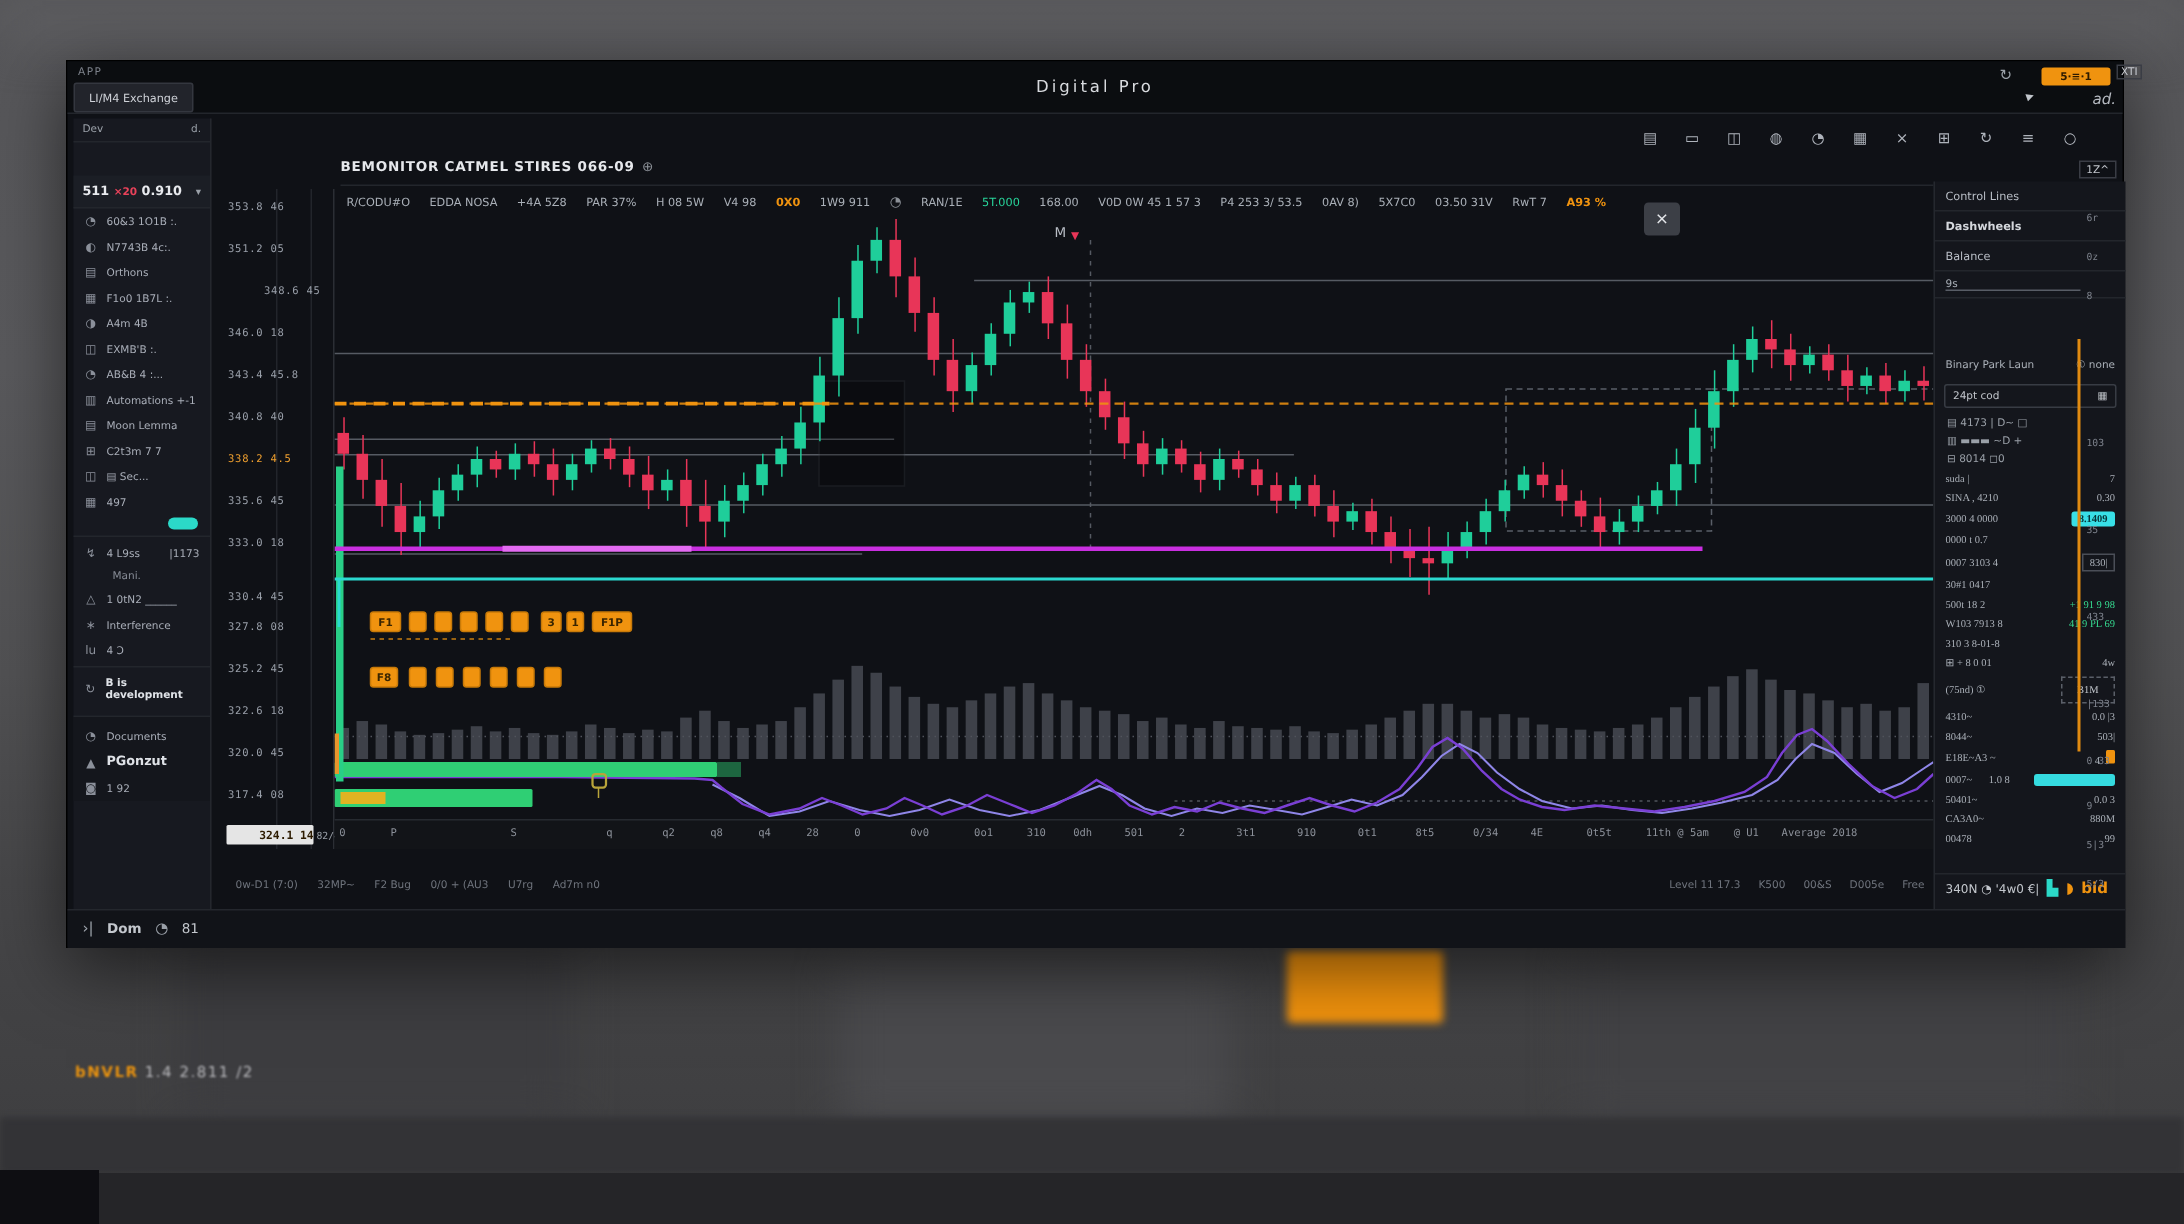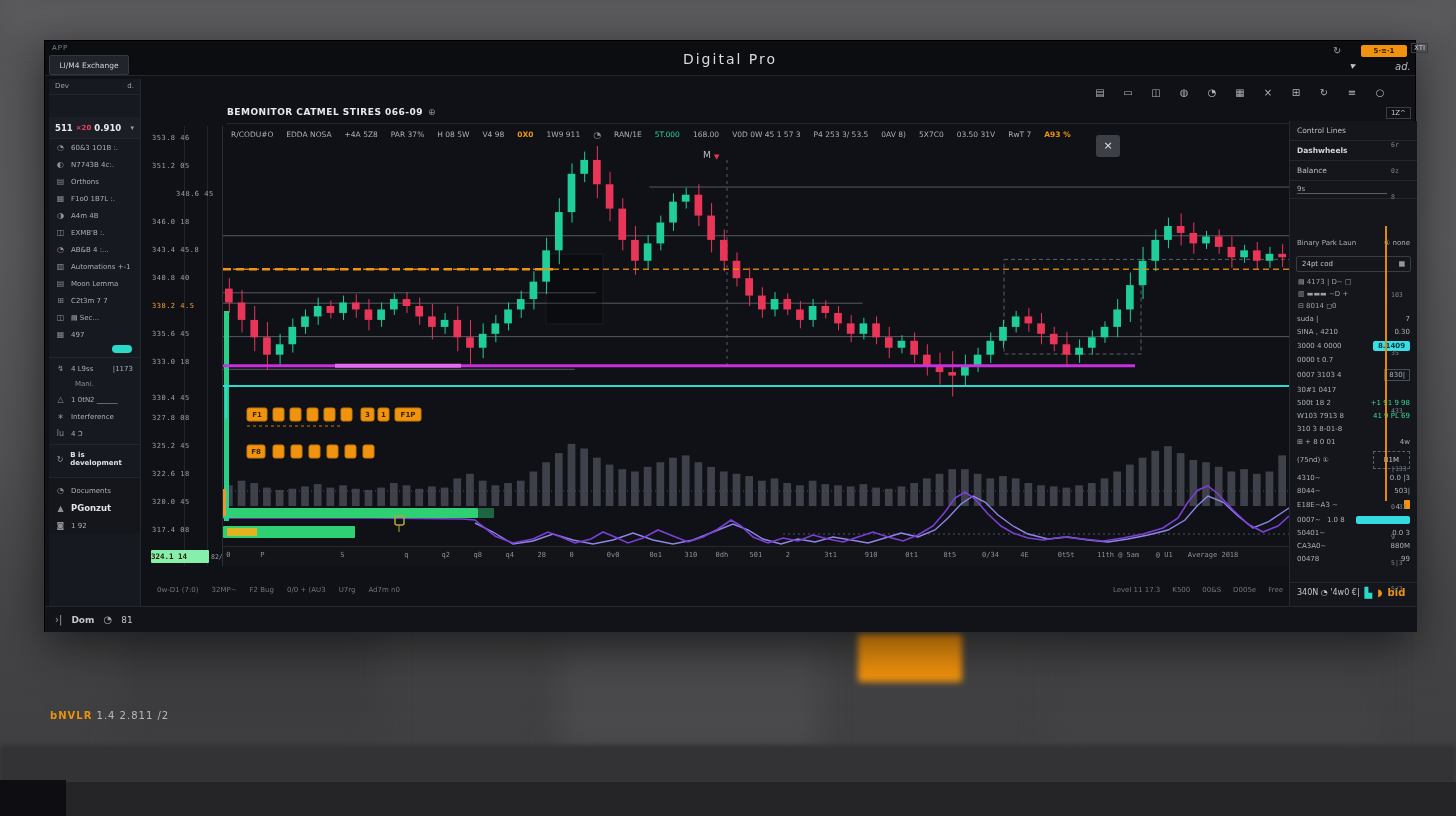--- a/index.html
+++ b/index.html
@@ -15,21 +15,21 @@
   .desk-hint b { color:#e8920f; font-weight:bold; }
 
   .window { position:absolute; left:44px; top:40px; width:1372px; height:592px; background:#0f1116;
     border:1px solid #000; box-shadow:0 14px 44px rgba(0,0,0,.55); }
 
   
   .titlebar { position:absolute; left:0; top:0; width:100%; height:35px; background:#0b0d10; border-bottom:1px solid #23262c; }
   .corner-label { position:absolute; left:7px; top:3px; font-size:7px; color:#7d828b; letter-spacing:1px; }
   .ws-tab { position:absolute; left:4px; top:14px; width:80px; height:20px; background:#22242b; border:1px solid #34373f; border-radius:2px;
     color:#cfd2d8; font-size:7.5px; line-height:19px; text-align:center; }
-  .win-title { position:absolute; left:0; right:0; top:10px; text-align:center; color:#d8dade; font-size:14px; letter-spacing:2px; }
+  .win-title { position:absolute; left:0; right:0; top:10px; text-align:center; color:#d8dade; font-size:11px; letter-spacing:2px; }
   .tb-refresh { position:absolute; left:1288px; top:4px; color:#9aa0a8; font-size:10px; }
   .tb-pill { position:absolute; left:1316px; top:4px; width:46px; height:12px; background:#f0930f; border-radius:2px;
     color:#2d1b00; font-size:7px; line-height:12px; text-align:center; font-weight:bold; }
   .tb-box { position:absolute; left:1352px; top:2px; color:#c9ccd2; font-size:7px; border:1px solid #3a3d45; padding:0 2px; left:1366px; }
   .tb-cursor { position:absolute; left:1306px; top:18px; color:#c2c6cc; font-size:10px; transform:rotate(-20deg); }
   .tb-sign { position:absolute; left:1350px; top:20px; color:#b6bac1; font-size:10px; font-style:italic; }
 
   
   .tabsrow { position:absolute; left:178px; top:42px; width:1194px; height:21px; border-bottom:1px solid #282b31; background:#14161a; display:flex; align-items:center; }
   .tab { font-size:8px; color:#b2b6bf; background:#1d2026; border:1px solid #2e3138; border-radius:2px; padding:2px 6px; margin-left:7px; white-space:nowrap; }
@@ -60,21 +60,21 @@
   .sb-bottom .s-item.bold { font-size:8.5px; font-weight:bold; color:#dfe2e7; }
   .statusbar { position:absolute; left:0px; top:565px; width:1372px; height:26px; background:#111318; border-top:1px solid #24272d; display:flex; align-items:center; gap:9px; padding-left:10px; font-size:9px; color:#c3c7cd; }
   .statusbar .cl { font-size:10px; color:#9aa0a8; }
 
   
   .paxis { position:absolute; left:104px; top:85px; width:74px; height:440px; border-right:1px solid #2b2e34; font-family:"DejaVu Sans Mono", monospace; }
   .paxis .col1, .paxis .col2 { position:absolute; top:0; bottom:0; border-right:1px solid #22252b; }
   .paxis .col1 { left:35px; } .paxis .col2 { left:58px; }
   .pa-row { position:absolute; left:3px; width:70px; font-size:7px; color:#9aa0aa; letter-spacing:.5px; white-space:nowrap; }
   .pa-row.hl { color:#f0a02f; }
-  .pa-badge { position:absolute; left:2px; top:424px; width:58px; height:13px; background:#86efac; color:#2d1b00; font-size:7.5px; font-weight:bold; text-align:left; line-height:13px; border-radius:1px; }
+  .pa-badge { position:absolute; left:2px; top:424px; width:58px; height:13px; background:#e5e5e5; color:#2d1b00; font-size:7.5px; font-weight:bold; text-align:right; line-height:13px; border-radius:1px; }
   .pa-note { position:absolute; left:62px; top:427px; font-size:6.5px; color:#9aa0a8; }
 
   
   .plot { position:absolute; left:178px; top:105px; width:1066px; height:400px; }
   .taxis { position:absolute; left:178px; top:505px; width:1066px; height:20px; background:#121418; border-top:1px solid #262a30; }
   .tx { position:absolute; top:4px; font-size:7px; color:#8b9099; white-space:nowrap; font-family:"DejaVu Sans Mono", monospace; }
 
   .footer-links { position:absolute; left:112px; top:545px; width:1134px; height:14px; font-size:7px; color:#6f747d; }
   .fl-left { position:absolute; left:0; display:flex; gap:13px; }
   .fl-right { position:absolute; right:8px; display:flex; gap:12px; }
@@ -92,21 +92,21 @@
 
   
   .rpanel { position:absolute; left:1244px; top:80px; width:128px; height:485px; background:#14161c; border-left:1px solid #25282e; font-size:7px; color:#aab0b8; }
   .rp-head { padding:5px 7px; border-bottom:1px solid #23262c; color:#b9bec6; font-size:7.5px; }
   .rp-head.b { font-weight:bold; color:#d4d7dc; }
   .rp-under { padding:4px 7px; border-bottom:1px solid #23262c; }
   .rp-under span { border-bottom:1px solid #585d66; display:inline-block; width:90px; }
   .rp-info { display:flex; justify-content:space-between; padding:5px 7px;margin-top:35px; }
   .rp-search { margin:4px 6px; border:1px solid #383c44; border-radius:2px; padding:3px 5px; display:flex; justify-content:space-between; color:#c3c7cd; }
   .rp-mini { padding:2px 8px; color:#9aa0a8; white-space:nowrap; }
-  .rp-row { display:flex; justify-content:space-between; align-items:center; padding:2.5px 7px; white-space:nowrap; }
+  .rp-row { display:flex; justify-content:space-between; align-items:center; padding:2.5px 7px; white-space:nowrap;font-family:Liberation Serif, serif; }
   .rp-row .v.green { color:#35d98f; }
   .rp-row .v.cyan { background:#38dfe6; color:#06363a; padding:1px 5px; border-radius:2px; font-weight:bold; }
   .rp-row .v.box { border:1px solid #4a4e57; padding:1px 4px; }
   .rp-row .v.dashed { border:1px dashed #5a5f68; padding:4px 10px; color:#c3c7cd; }
   .rp-row .odot::after { content:""; display:inline-block; width:6px; height:9px; background:#f0930f; margin-left:4px; border-radius:1px; }
   .rp-row .bar { display:inline-block; width:54px; height:8px; background:#35dbe0; border-radius:2px; margin-left:5px; }
   .rp-bottom { position:absolute; bottom:4px; left:0; width:100%; display:flex; align-items:center; gap:5px; padding:4px 7px; border-top:1px solid #23262c; font-size:8px; color:#c3c7cd; }
   .rp-bottom .teal { color:#2bd9c8; font-size:10px; }
   .rp-bottom .orange { color:#f0930f; font-size:10px; font-weight:bold; }
   .rp-rule { position:absolute; left:1340px; top:185px; width:2px; height:275px; background:#e08a10; z-index:5; }

